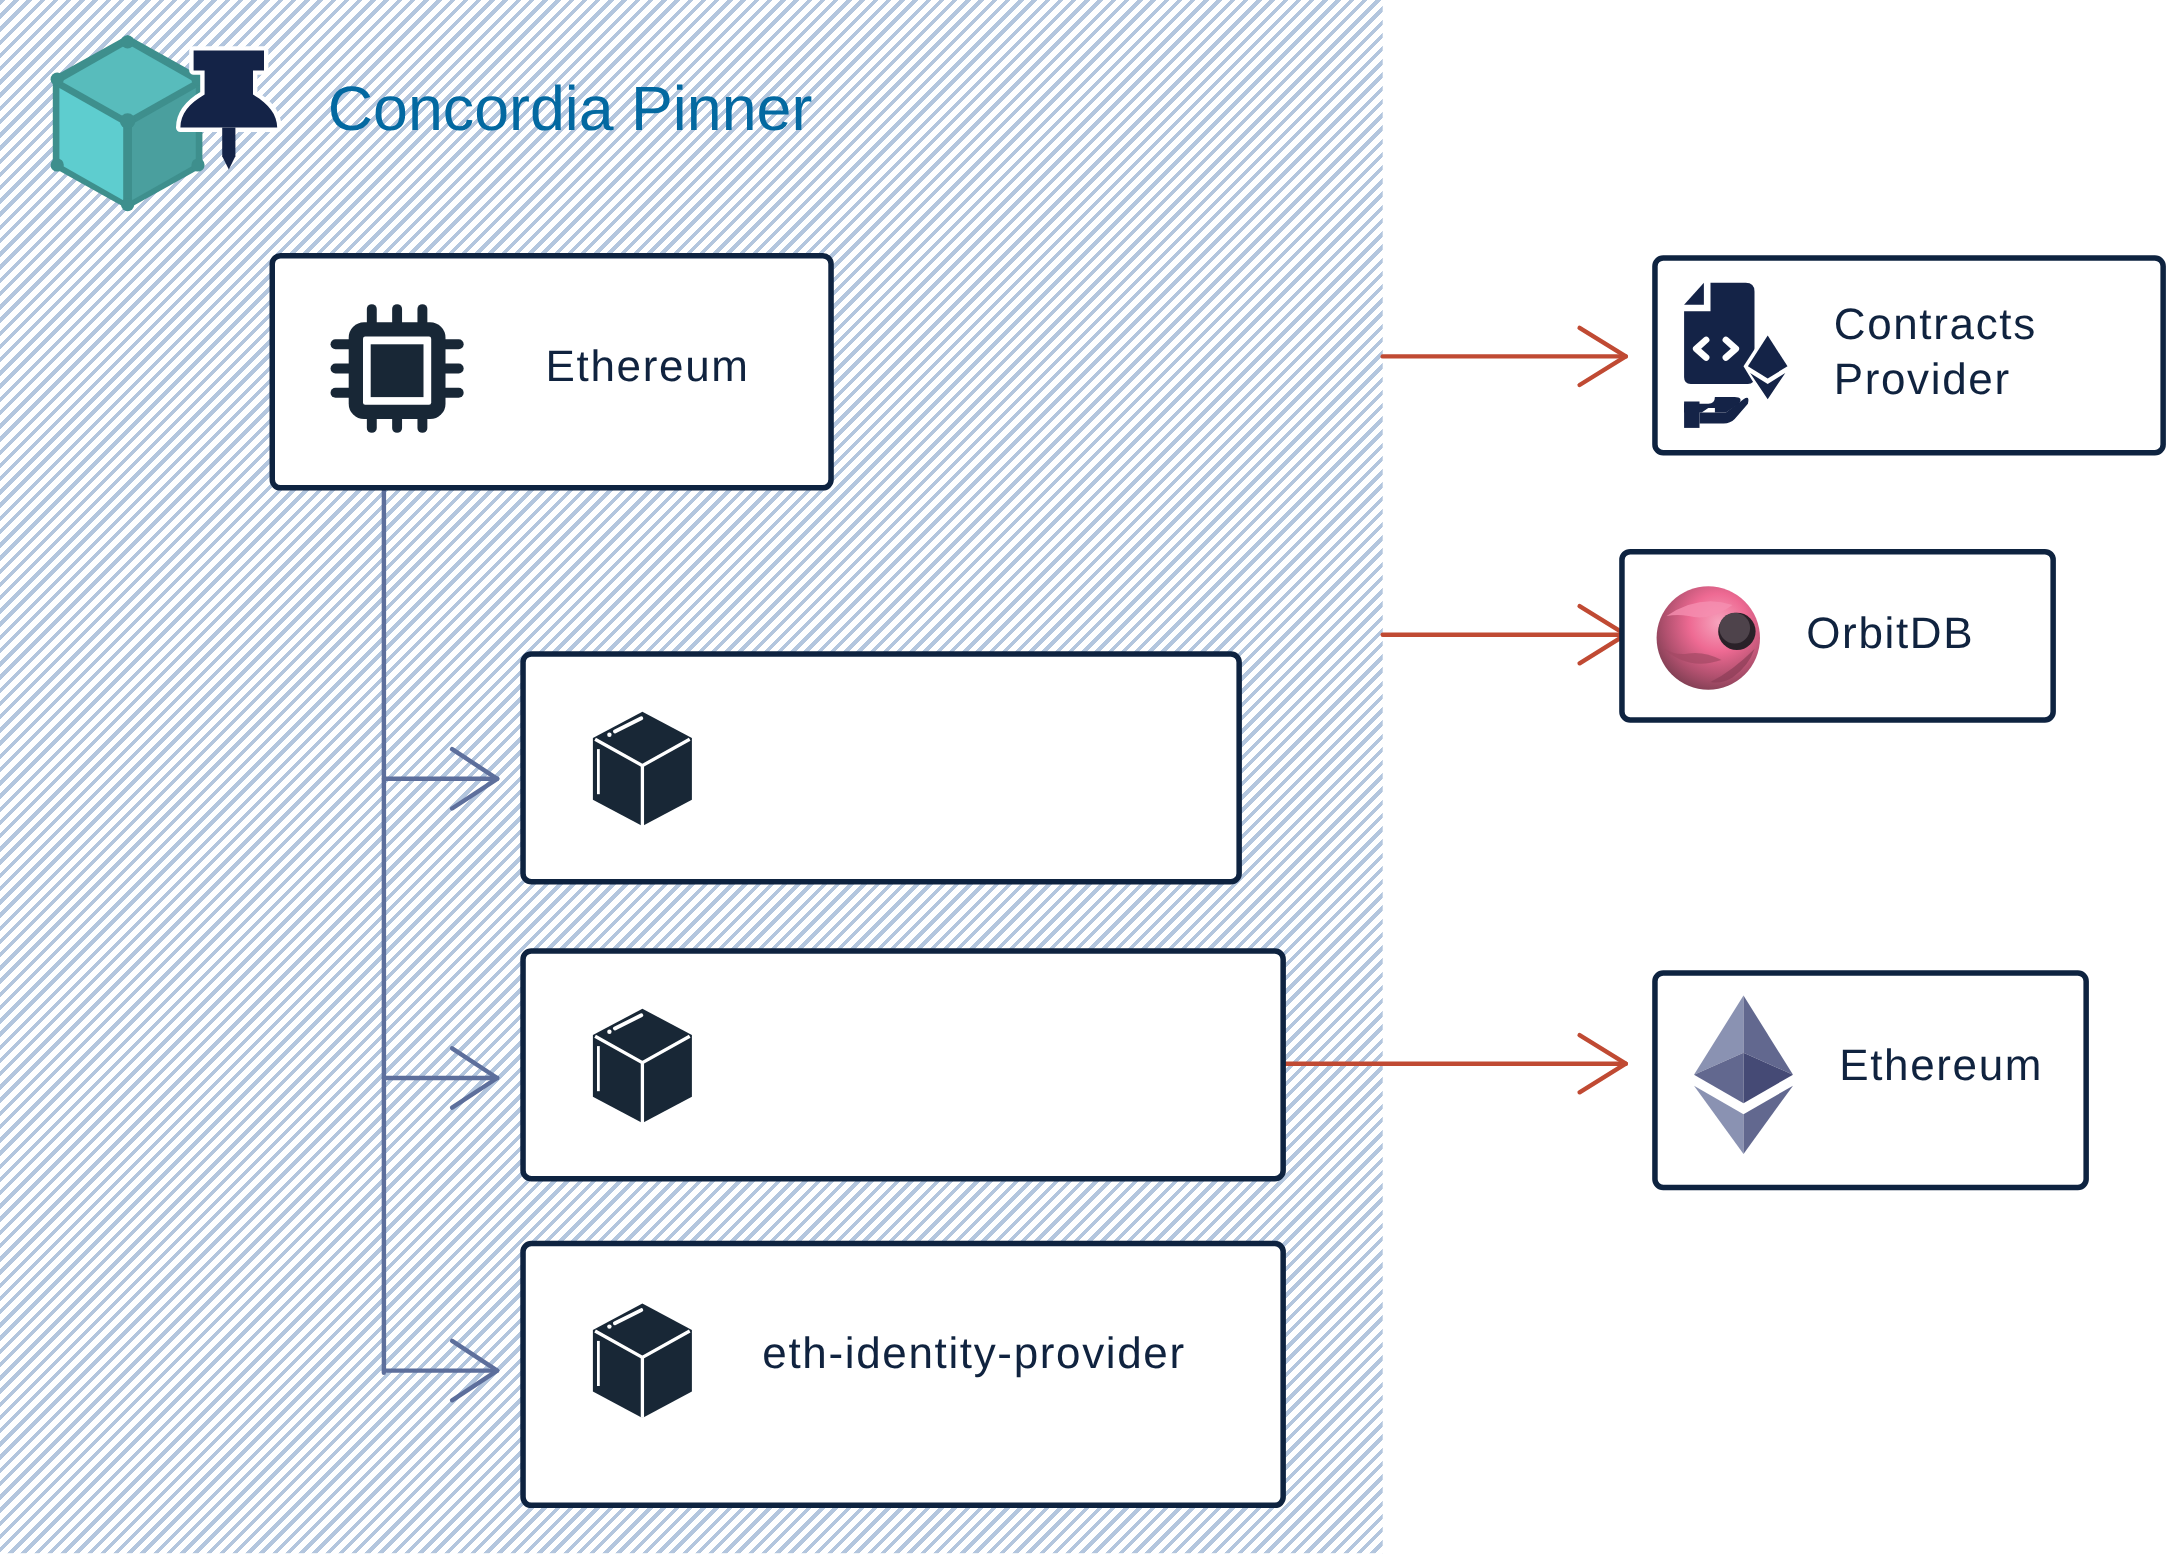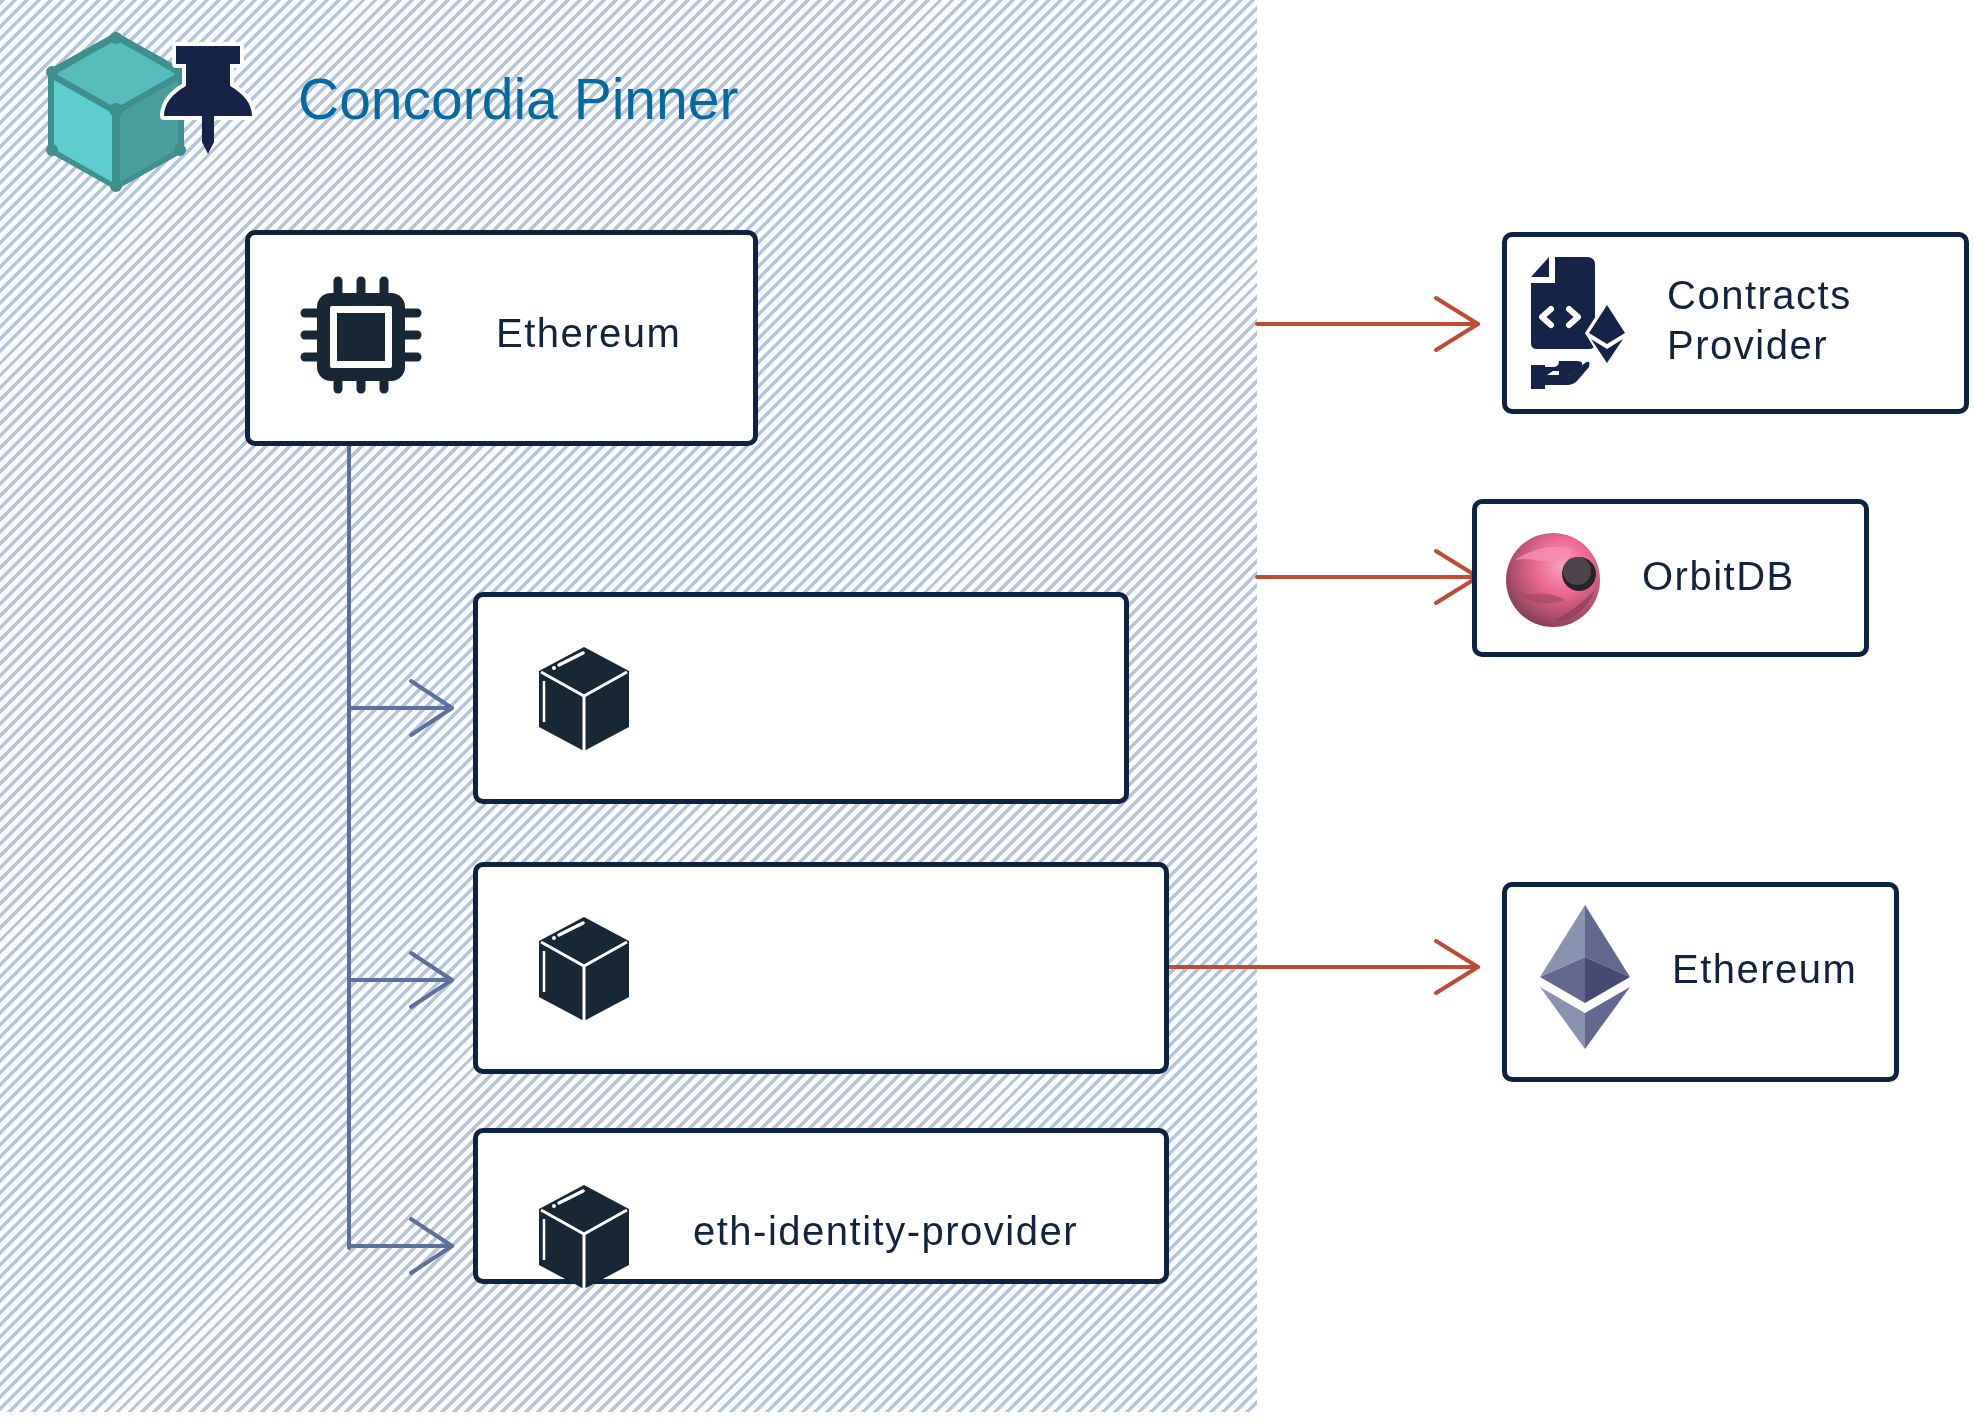--- a/index.html
+++ b/index.html
@@ -98,21 +98,21 @@
   <svg class="icon" style="left:61px;top:50px" width="90" height="104" viewBox="0 0 90 104">
     <polygon points="45,0 90,24 90,80 45,104 0,80 0,24" fill="#182736"></polygon>
     <polyline points="2,25 45,49 88,25" fill="none" stroke="#ffffff" stroke-width="3"></polyline>
     <line x1="45" y1="49" x2="45" y2="104" stroke="#ffffff" stroke-width="3"></line>
     <line x1="20" y1="18" x2="44" y2="6" stroke="#ffffff" stroke-width="3.5" stroke-linecap="round"></line>
     <circle cx="15" cy="21" r="2" fill="#ffffff"></circle>
     <line x1="5" y1="34" x2="5" y2="75" stroke="#ffffff" stroke-width="2.5"></line>
   </svg>
 </div>
 
-<div class="node" style="left:473px;top:1128px;width:696px;height:156px;">
+<div class="node" style="left:473px;top:1128px;width:696px;height:243px;">
   <svg class="icon" style="left:61px;top:52px" width="90" height="104" viewBox="0 0 90 104">
     <polygon points="45,0 90,24 90,80 45,104 0,80 0,24" fill="#182736"></polygon>
     <polyline points="2,25 45,49 88,25" fill="none" stroke="#ffffff" stroke-width="3"></polyline>
     <line x1="45" y1="49" x2="45" y2="104" stroke="#ffffff" stroke-width="3"></line>
     <line x1="20" y1="18" x2="44" y2="6" stroke="#ffffff" stroke-width="3.5" stroke-linecap="round"></line>
     <circle cx="15" cy="21" r="2" fill="#ffffff"></circle>
     <line x1="5" y1="34" x2="5" y2="75" stroke="#ffffff" stroke-width="2.5"></line>
   </svg>
   <div class="label" style="left:215px;top:76px;font-size:40px;">eth-identity-provider</div>
 </div>

